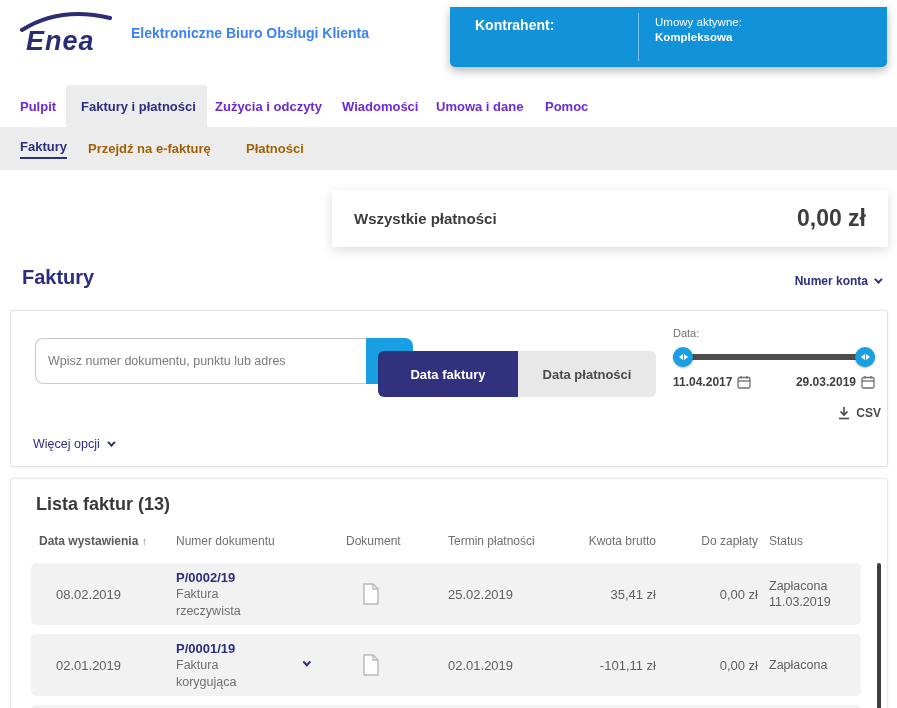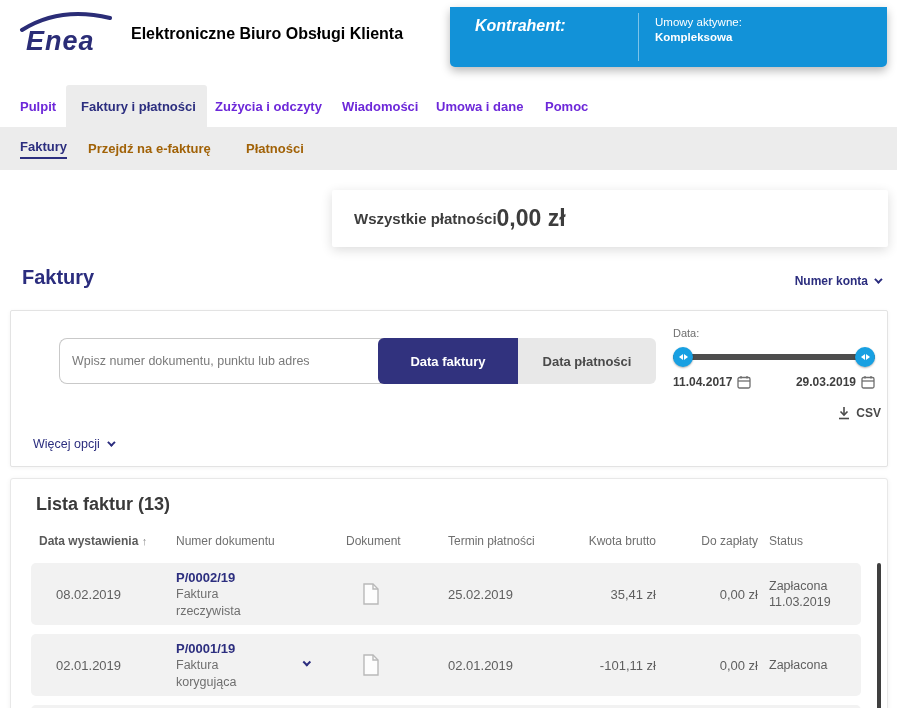--- a/index.html
+++ b/index.html
@@ -6,68 +6,68 @@
   html,body { background:#fff; }
   .page {
     position:relative; width:897px; height:708px; overflow:hidden;
     background:#fff; font-family:"Liberation Sans", sans-serif; color:#3f3f3f;
   }
   
   .topbar { position:absolute; left:0; top:0; width:897px; height:70px; background:#fff; }
   .logo { position:absolute; left:18px; top:8px; width:100px; height:52px; }
   .logo-text { position:absolute; left:8px; top:18px; font-size:27px; font-weight:bold; font-style:italic; color:#2b2d77; letter-spacing:1px; }
   .logo-swoosh { position:absolute; left:0; top:2px; }
-  .app-title { position:absolute; left:131px; top:25px; font-size:16px; font-weight:bold; color:#000000; }
+  .app-title { position:absolute; left:131px; top:25px; font-size:14px; font-weight:bold; color:#3b82f6; }
   .contract-box {
     position:absolute; left:450px; top:7px; width:437px; height:60px;
     background:#1292d8; border-radius:0 0 5px 5px; color:#fff;
     box-shadow:0 4px 10px rgba(0,0,0,0.28); display:flex;
   }
-  .contract-left { width:188px; padding:10px 0 0 25px; font-size:16px; font-weight:bold;font-style:italic; }
+  .contract-left { width:188px; padding:10px 0 0 25px; font-size:14px; font-weight:bold; }
   .contract-divider { width:1px; background:rgba(255,255,255,0.45); margin:6px 0; }
   .contract-right { flex:1; padding:8px 0 0 16px; font-size:11.5px; line-height:15px; }
   .bold { font-weight:bold; }
   
   .mainnav { position:absolute; left:0; top:85px; width:897px; height:42px; background:#fff; }
   .mainnav-item { position:absolute; top:0; height:42px; display:flex; align-items:center; font-size:13px; font-weight:bold; color:#6d28d9; cursor:pointer; }
   .mainnav-item.active { color:#2c2e7f; }
   .active-tab-bg { position:absolute; left:66px; top:0; width:141px; height:42px; background:#ececec; border-radius:3px 3px 0 0; }
   
   .subnav { position:absolute; left:0; top:127px; width:897px; height:43px; background:#ececec; }
   .subnav-item { position:absolute; top:0; height:43px; display:flex; align-items:center; font-size:13px; font-weight:bold; color:#a16207; cursor:pointer; }
   .subnav-item.active { color:#2c2e7f; }
   .subnav-item.active .lbl { border-bottom:2px solid #2c2e7f; padding-bottom:3px; }
   
   .summary-card {
     position:absolute; left:332px; top:190px; width:556px; height:57px; background:#fff;
     box-shadow:0 3px 12px rgba(0,0,0,0.14); border-radius:2px;
-    display:flex; align-items:center; padding:0 22px;
+    display:flex; align-items:center; justify-content:space-between; padding:0 22px;
   }
   .summary-label { font-size:15px; font-weight:bold; color:#3d3d3d; }
   .summary-value { font-size:23px; font-weight:bold; color:#3d3d3d; }
   
   .section-head { position:absolute; left:0; top:258px; width:897px; height:44px; }
   .section-title { position:absolute; left:22px; top:8px; font-size:20px; font-weight:bold; color:#2b2d7e; }
   .account-dd { position:absolute; right:17px; top:16px; font-size:12px; font-weight:bold; color:#2b2d7e; cursor:pointer; display:flex; align-items:center; gap:6px; }
   
   .chev { display:inline-block; width:6px; height:6px; border-right:2px solid #2b2d7e; border-bottom:2px solid #2b2d7e; transform:rotate(45deg) translateY(-2px); }
   
   .filter-card {
     position:absolute; left:10px; top:310px; width:878px; height:157px;
     background:#fff; border:1px solid #e3e3e3; border-radius:2px;
     box-shadow:0 1px 4px rgba(0,0,0,0.05);
   }
-  .search-wrap { position:absolute; left:24px; top:27px; width:378px; height:46px; display:flex;margin-left:24px; }
+  .search-wrap { position:absolute; left:24px; top:27px; width:378px; height:46px; display:flex; }
   .search-input {
     flex:1; height:46px; border:1px solid #c9c9c9; border-right:none; border-radius:8px 0 0 8px;
     padding:0 12px; font-size:12.5px; color:#555; outline:none; font-family:"Liberation Sans", sans-serif;
   }
   .search-input::placeholder { color:#7a7a7a; }
   .search-btn { width:47px; height:46px; background:#18a0e2; border:none; border-radius:0 8px 8px 0; cursor:pointer; display:flex; align-items:center; justify-content:center; }
-  .toggle-group { position:absolute; left:367px; top:27px; height:46px; display:flex; }
+  .toggle-group { position:absolute; left:367px; top:40px; height:46px; display:flex; }
   .toggle-btn { height:46px; display:flex; align-items:center; justify-content:center; font-size:13px; font-weight:bold; cursor:pointer; }
   .toggle-btn.active { width:140px; background:#31327e; color:#fff; border-radius:6px 0 0 6px; }
   .toggle-btn.inactive { width:138px; background:#e8e8e8; color:#4a4a4a; border-radius:0 6px 6px 0; }
   .date-group { position:absolute; left:662px; top:16px; width:202px; }
   .date-label { font-size:11px; color:#6f6f6f; margin-bottom:8px; }
   .slider { position:relative; width:202px; height:20px; }
   .slider-track { position:absolute; left:0; top:7px; width:202px; height:6px; background:#4d4d4d; border-radius:3px; }
   .slider-handle { position:absolute; top:0; width:20px; height:20px; background:#18a0e2; border-radius:50%; cursor:pointer; display:flex; align-items:center; justify-content:center; gap:1px; box-shadow:0 1px 2px rgba(0,0,0,0.3); }
   .slider-handle .tri-l { width:0; height:0; border-top:3px solid transparent; border-bottom:3px solid transparent; border-right:4px solid #fff; }
   .slider-handle .tri-r { width:0; height:0; border-top:3px solid transparent; border-bottom:3px solid transparent; border-left:4px solid #fff; }

